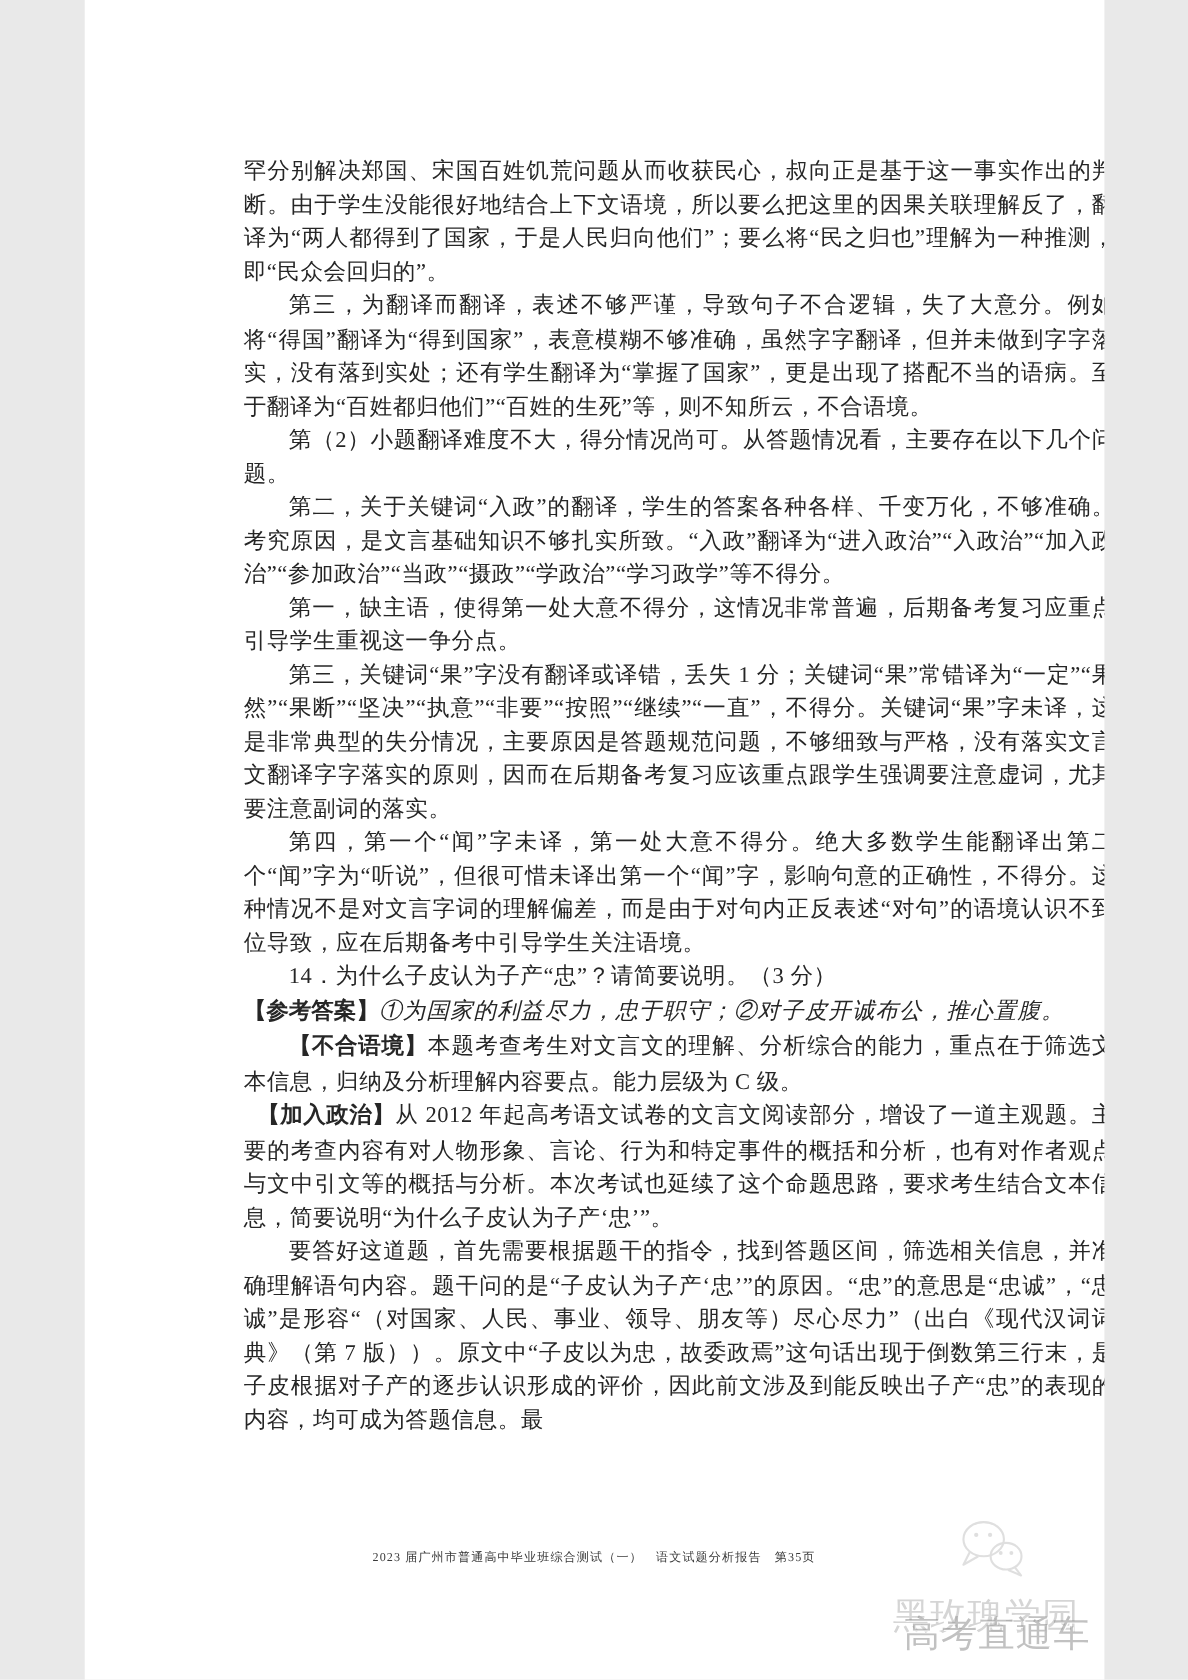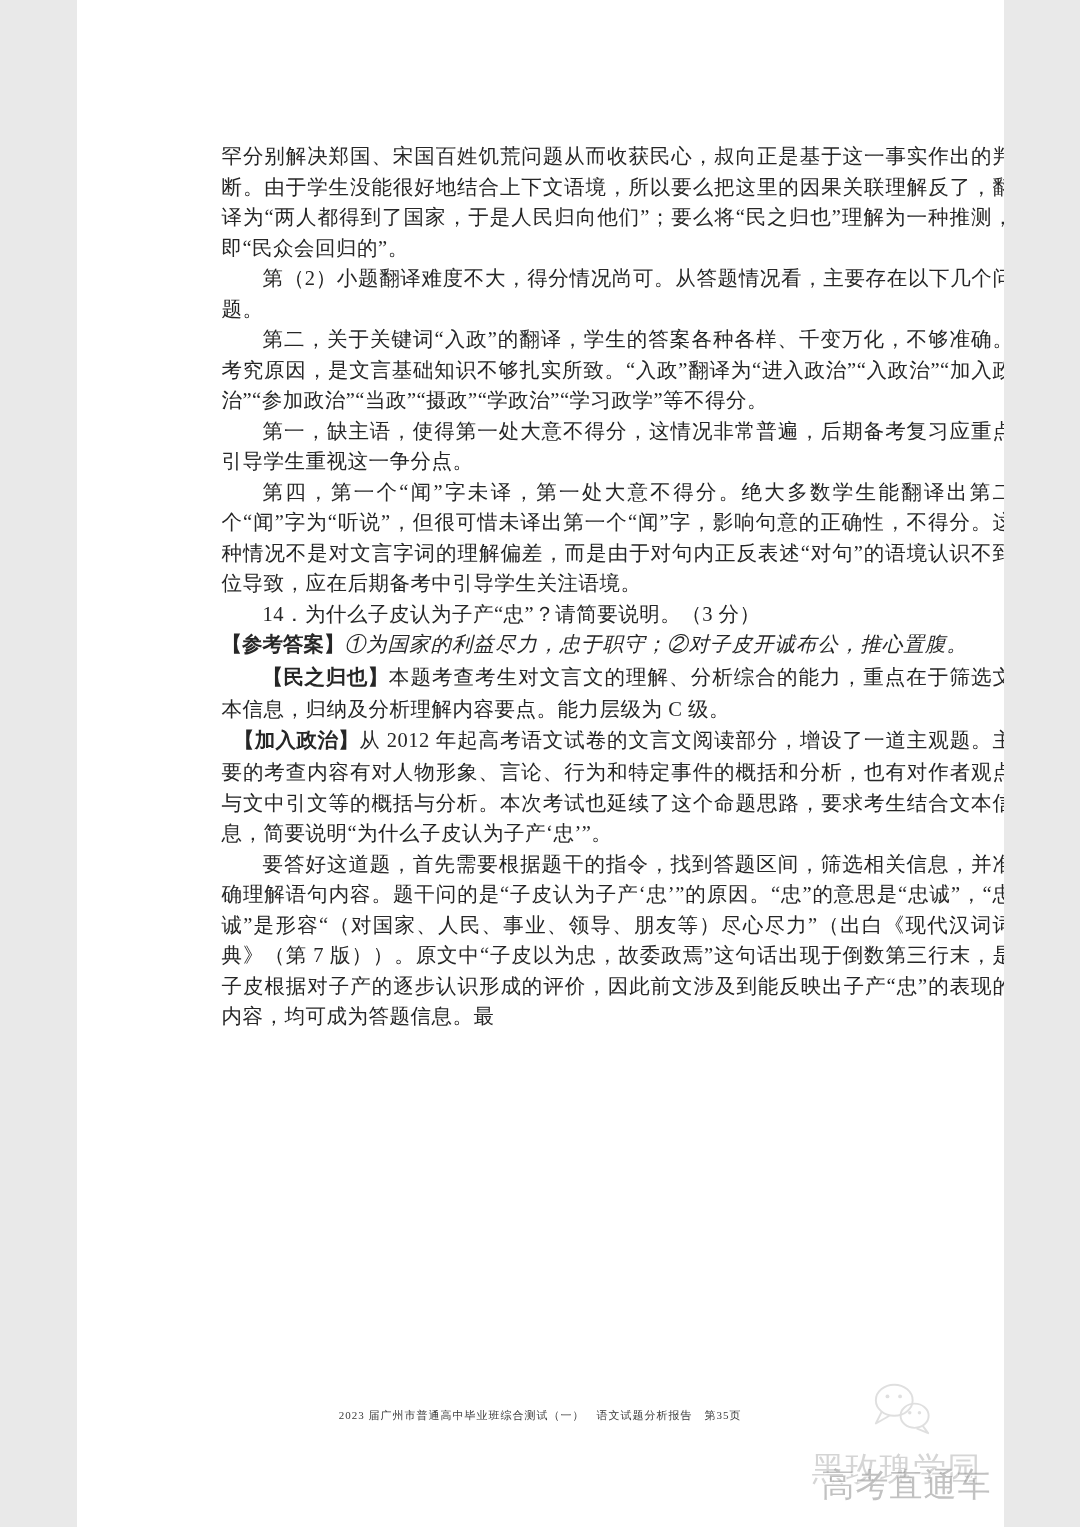--- a/index.html
+++ b/index.html
@@ -97,27 +97,29 @@
     white-space:nowrap;
   }
 </style>
 </head>
 <body>
 
 <div class="page">
 
   <div class="content">
     <p class="i0"><span>罕分别解决郑国、宋国百姓饥荒问题从而收获民心，叔向正是基于这一事实作出的判断。由于学生没能很好地结合上下文语境，所以要么把这里的因果关联理解反了，翻译为“两人都得到了国家，于是人民归向他们”；要么将“民之归也”理解为一种推测，即“民众会回归的”。</span></p>
+    <p class="i2"><span>第三，为翻译而翻译，表述不够严谨，导致句子不合逻辑，失了大意分。例如将“得国”翻译为“得到国家”，表意模糊不够准确，虽然字字翻译，但并未做到字字落实，没有落到实处；还有学生翻译为“掌握了国家”，更是出现了搭配不当的语病。至于翻译为“百姓都归他们”“百姓的生死”等，则不知所云，不合语境。</span></p>
     <p class="i2"><span>第（2）小题翻译难度不大，得分情况尚可。从答题情况看，主要存在以下几个问题。</span></p>
     <p class="i2"><span>第二，关于关键词“入政”的翻译，学生的答案各种各样、千变万化，不够准确。考究原因，是文言基础知识不够扎实所致。“入政”翻译为“进入政治”“入政治”“加入政治”“参加政治”“当政”“摄政”“学政治”“学习政学”等不得分。</span></p>
     <p class="i2"><span>第一，缺主语，使得第一处大意不得分，这情况非常普遍，后期备考复习应重点引导学生重视这一争分点。</span></p>
+    <p class="i2"><span>第三，关键词“果”字没有翻译或译错，丢失 1 分；关键词“果”常错译为“一定”“果然”“果断”“坚决”“执意”“非要”“按照”“继续”“一直”，不得分。关键词“果”字未译，这是非常典型的失分情况，主要原因是答题规范问题，不够细致与严格，没有落实文言文翻译字字落实的原则，因而在后期备考复习应该重点跟学生强调要注意虚词，尤其要注意副词的落实。</span></p>
     <p class="i2"><span>第四，第一个“闻”字未译，第一处大意不得分。绝大多数学生能翻译出第二个“闻”字为“听说”，但很可惜未译出第一个“闻”字，影响句意的正确性，不得分。这种情况不是对文言字词的理解偏差，而是由于对句内正反表述“对句”的语境认识不到位导致，应在后期备考中引导学生关注语境。</span></p>
     <p class="i2"><span>14．为什么子皮认为子产“忠”？请简要说明。（3 分）</span></p>
     <p class="i0"><span class="p-label">【参考答案】</span><span class="kaiti">①为国家的利益尽力，忠于职守；②对子皮开诚布公，推心置腹。</span></p>
-    <p class="i2"><span class="p-label">【民之归也】</span><span>本题考查考生对文言文的理解、分析综合的能力，重点在于筛选文本信息，归纳及分析理解内容要点。能力层级为 C 级。</span></p>
+    <p class="i2"><span class="p-label">【不合语境】</span><span>本题考查考生对文言文的理解、分析综合的能力，重点在于筛选文本信息，归纳及分析理解内容要点。能力层级为 C 级。</span></p>
     <p class="i05"><span class="p-label">【加入政治】</span><span>从 2012 年起高考语文试卷的文言文阅读部分，增设了一道主观题。主要的考查内容有对人物形象、言论、行为和特定事件的概括和分析，也有对作者观点与文中引文等的概括与分析。本次考试也延续了这个命题思路，要求考生结合文本信息，简要说明“为什么子皮认为子产‘忠’”。</span></p>
     <p class="i2"><span>要答好这道题，首先需要根据题干的指令，找到答题区间，筛选相关信息，并准确理解语句内容。题干问的是“子皮认为子产‘忠’”的原因。“忠”的意思是“忠诚”，“忠诚”是形容“（对国家、人民、事业、领导、朋友等）尽心尽力”（出白《现代汉词词典》（第 7 版））。原文中“子皮以为忠，故委政焉”这句话出现于倒数第三行末，是子皮根据对子产的逐步认识形成的评价，因此前文涉及到能反映出子产“忠”的表现的内容，均可成为答题信息。最</span></p>
   </div>
 
   <div class="footer">
     <span>2023 届广州市普通高中毕业班综合测试（一）　语文试题分析报告　第35页</span>
   </div>
 
   <div class="watermark">
     <span class="wm-icon">

